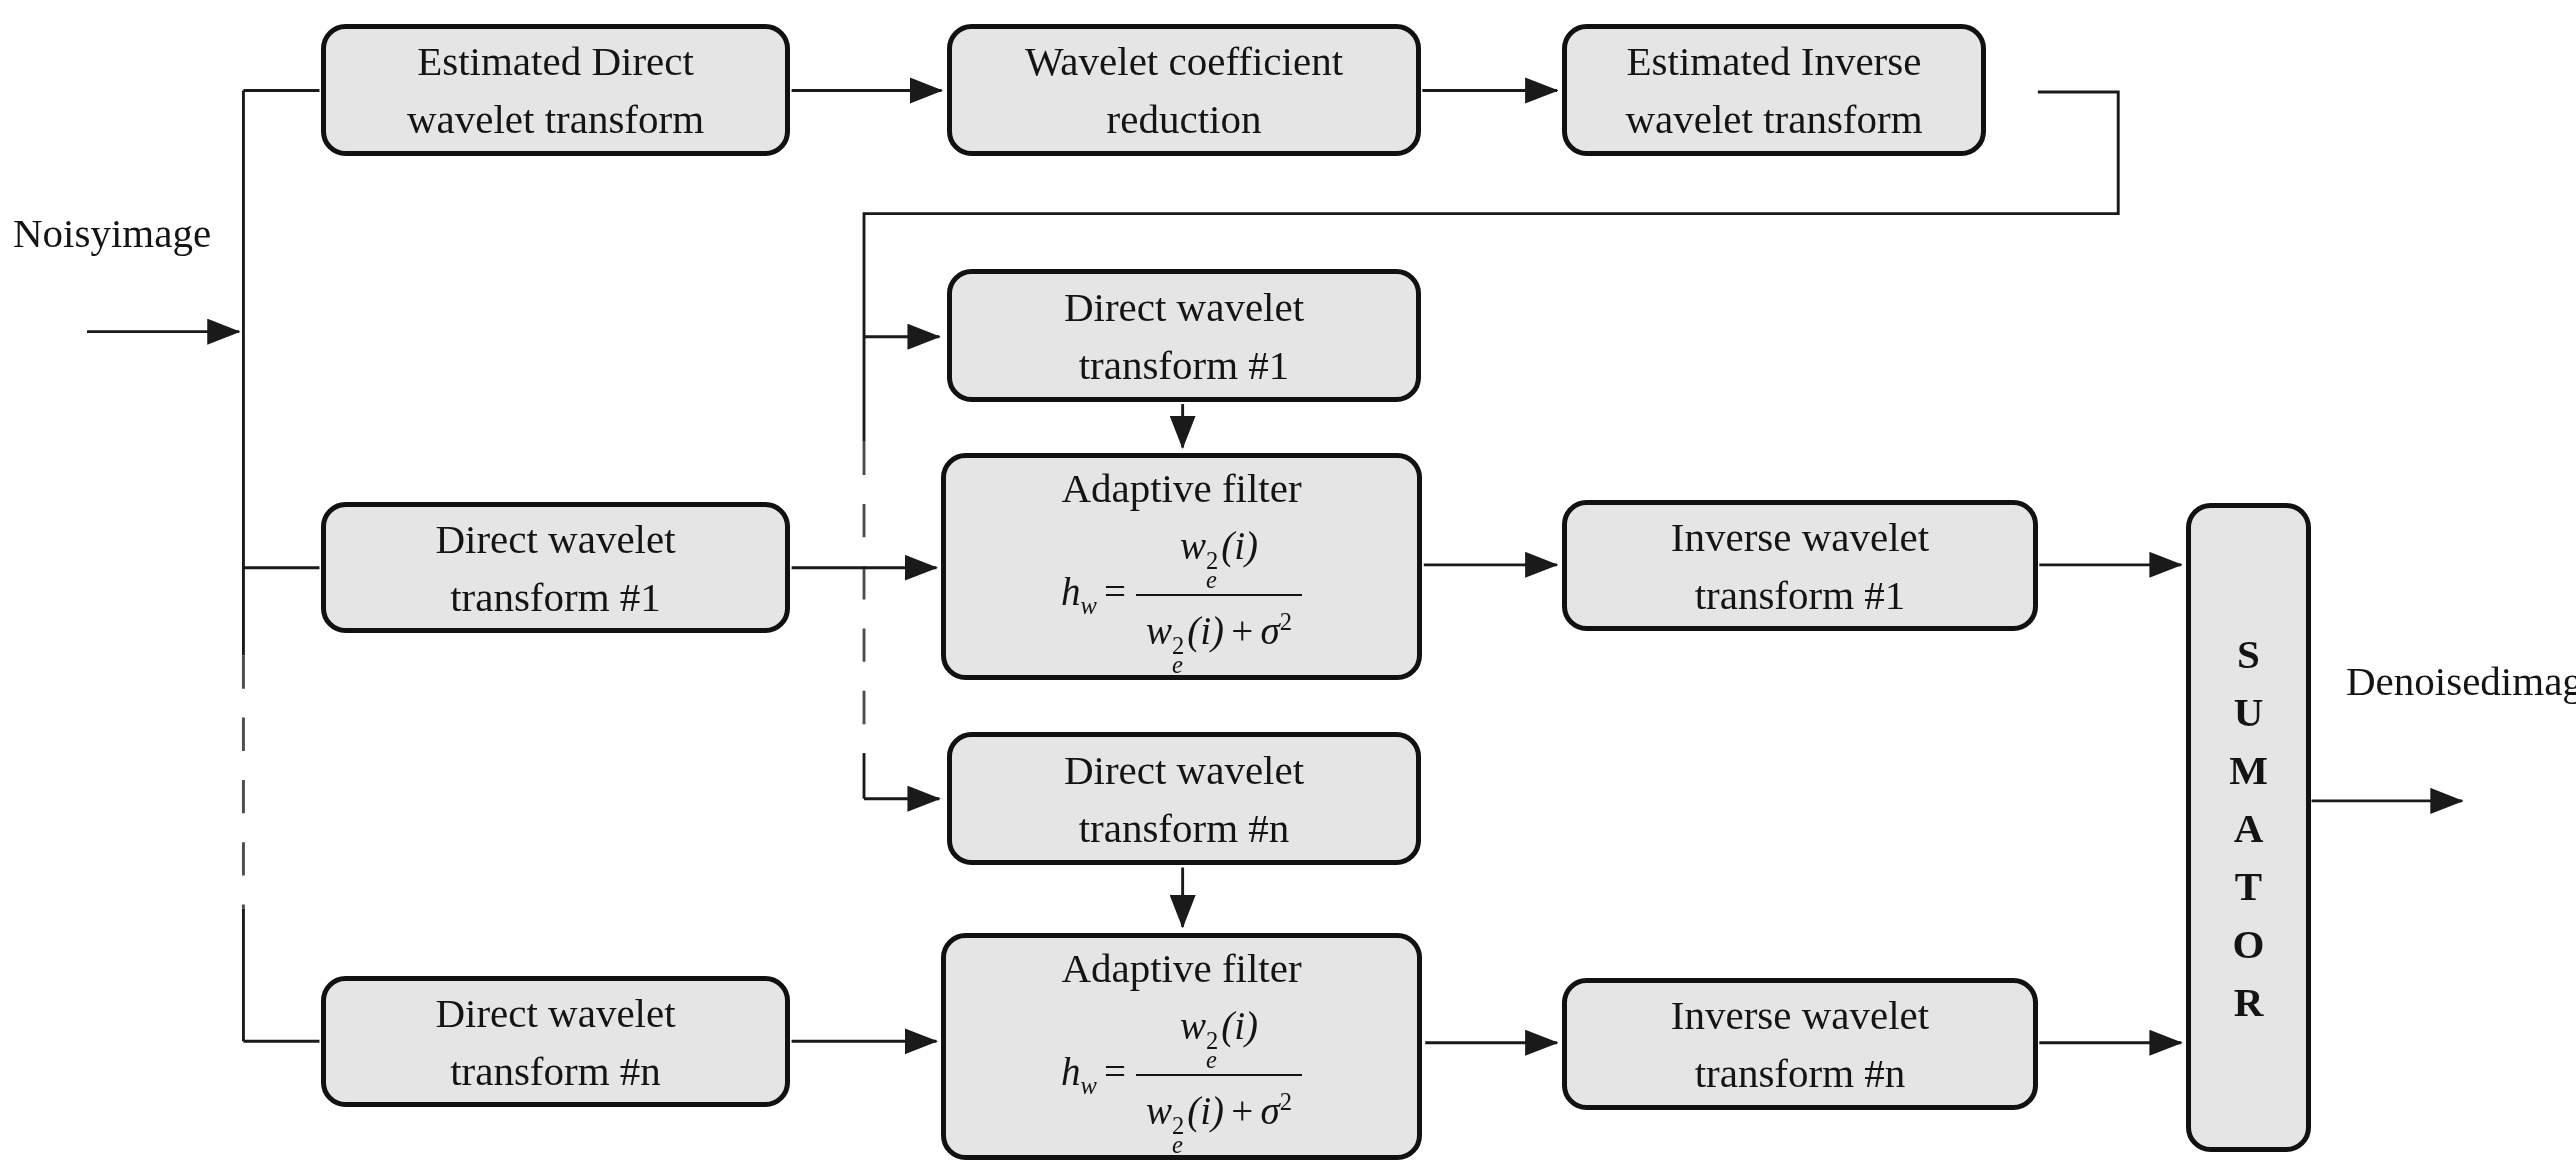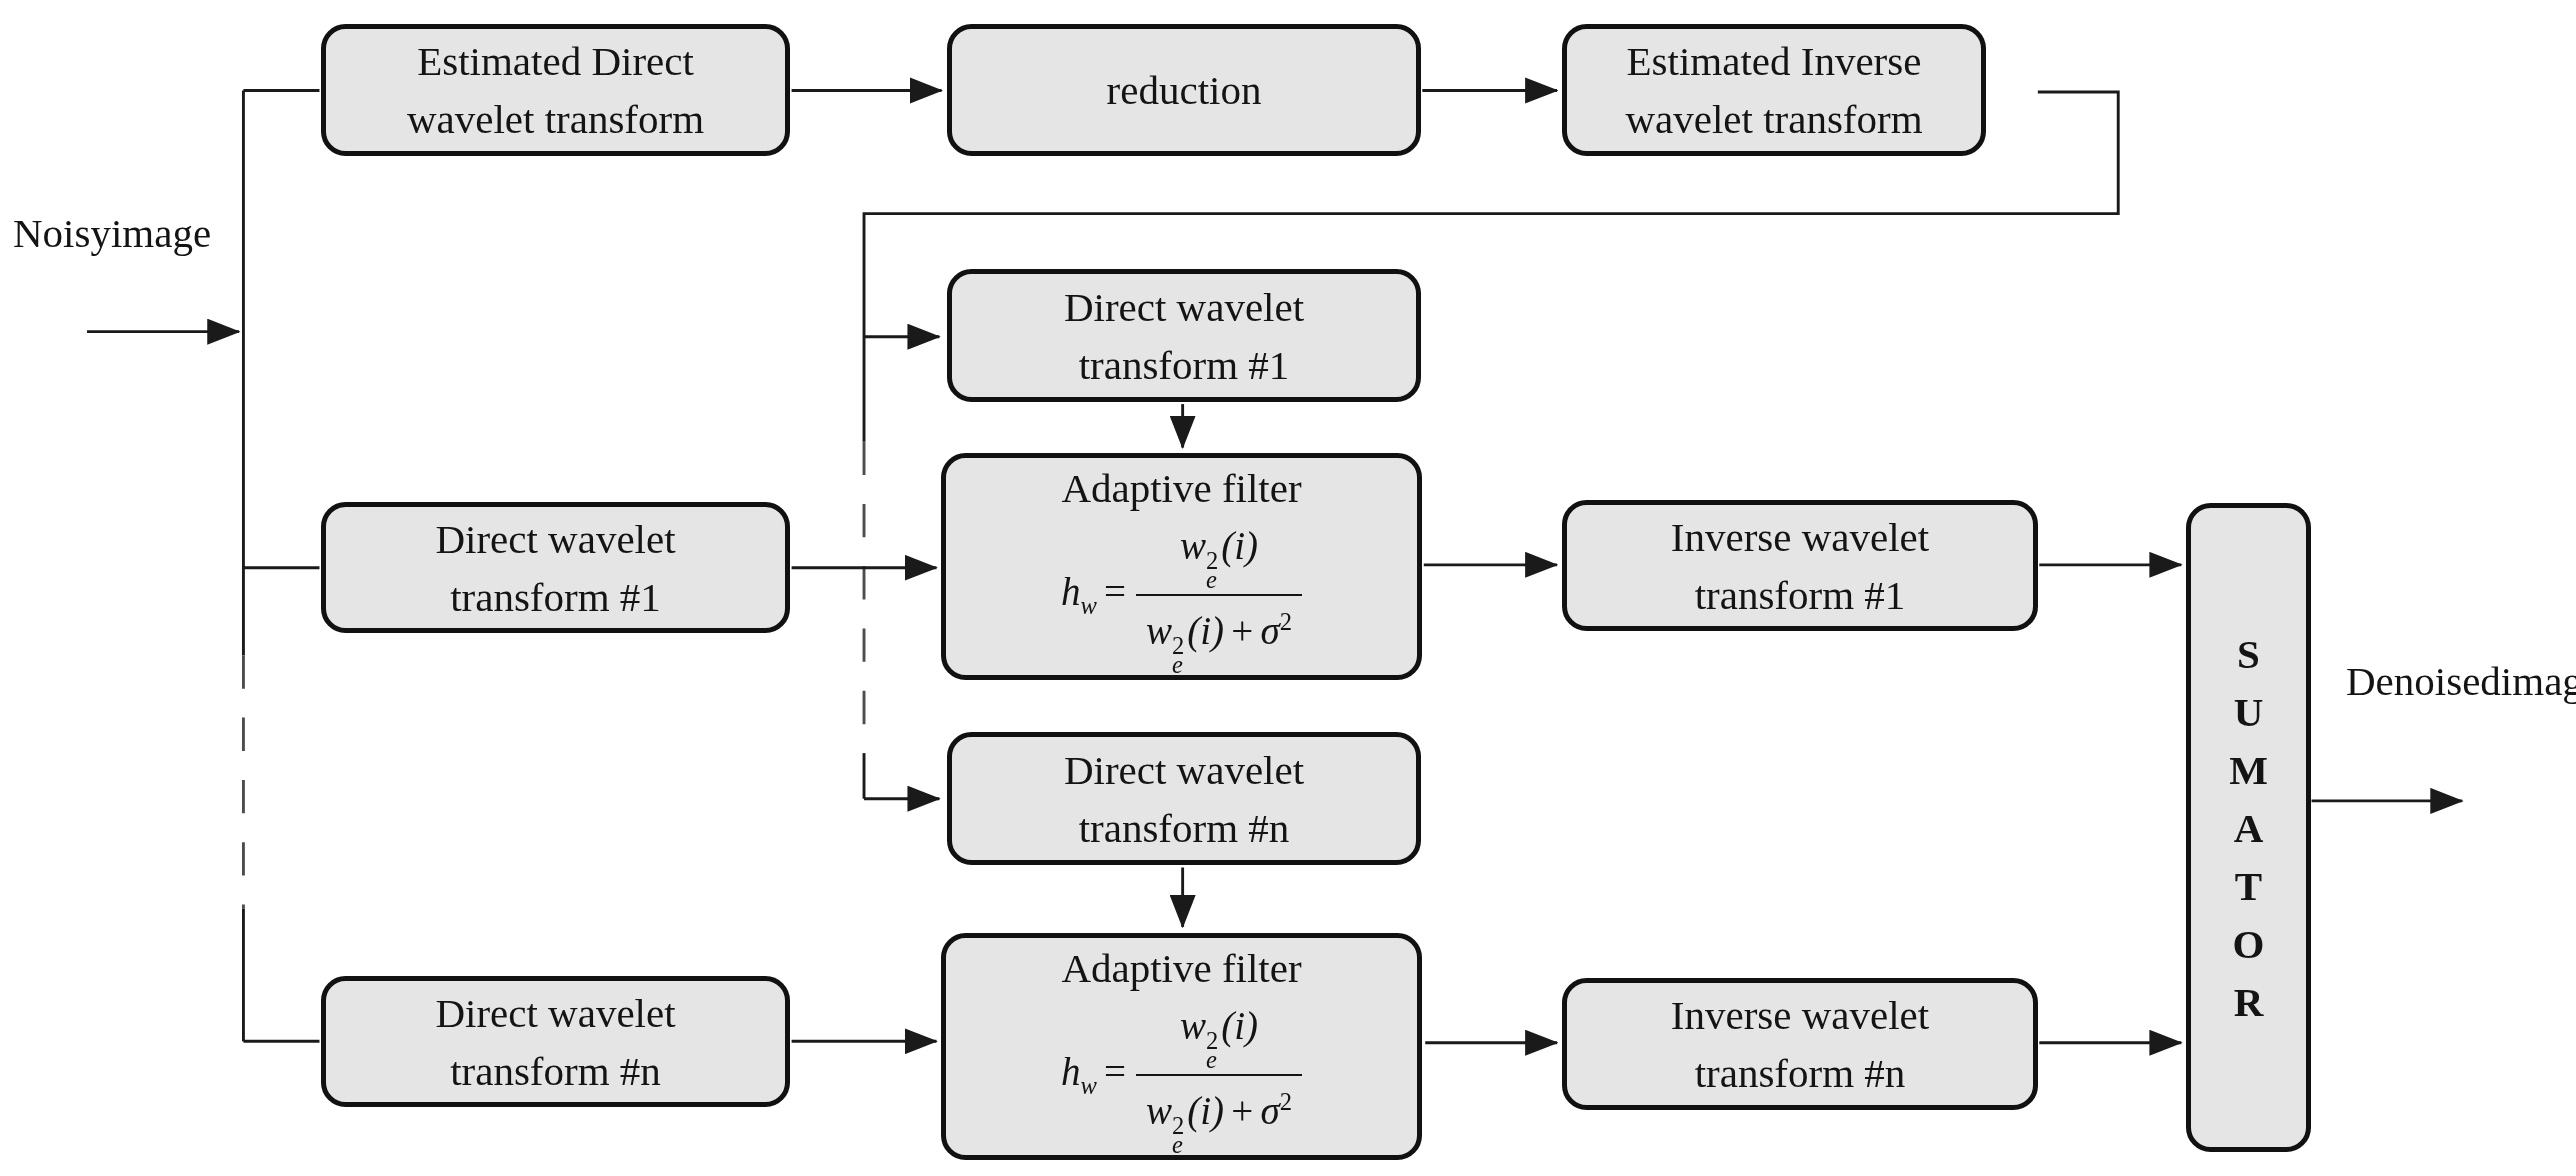--- a/index.html
+++ b/index.html
@@ -121,20 +121,21 @@
     <span>Denoised</span>
     <span>image</span>
   </div>
 
   <div class="box" style="left:321px;top:24px;width:469px;height:132px;">
     <span>Estimated Direct</span>
     <span>wavelet transform</span>
   </div>
 
   <div class="box" style="left:947px;top:24px;width:474px;height:132px;">
+    <span>Wavelet coefficient</span>
     <span>reduction</span>
   </div>
 
   <div class="box" style="left:1562px;top:24px;width:424px;height:132px;">
     <span>Estimated Inverse</span>
     <span>wavelet transform</span>
   </div>
 
   <div class="box" style="left:947px;top:269px;width:474px;height:133px;">
     <span>Direct wavelet</span>

